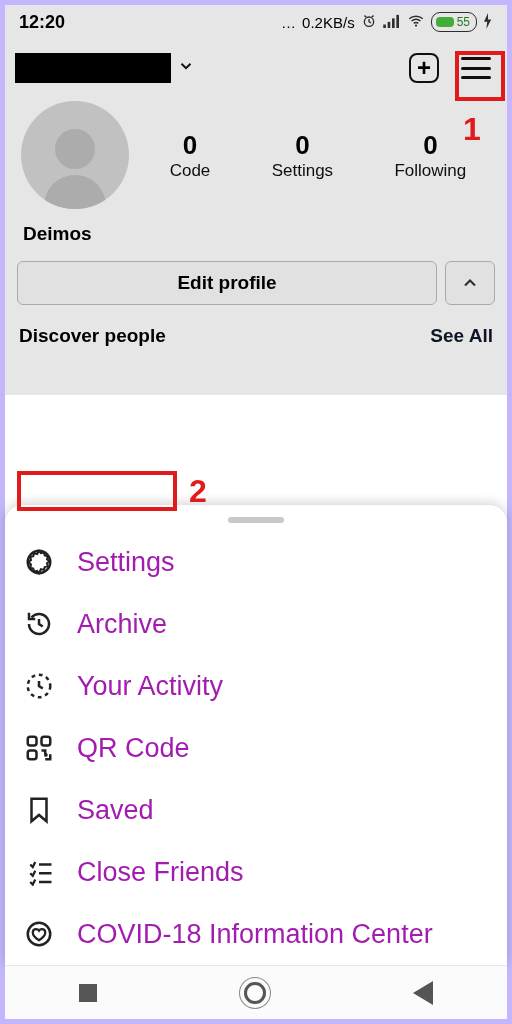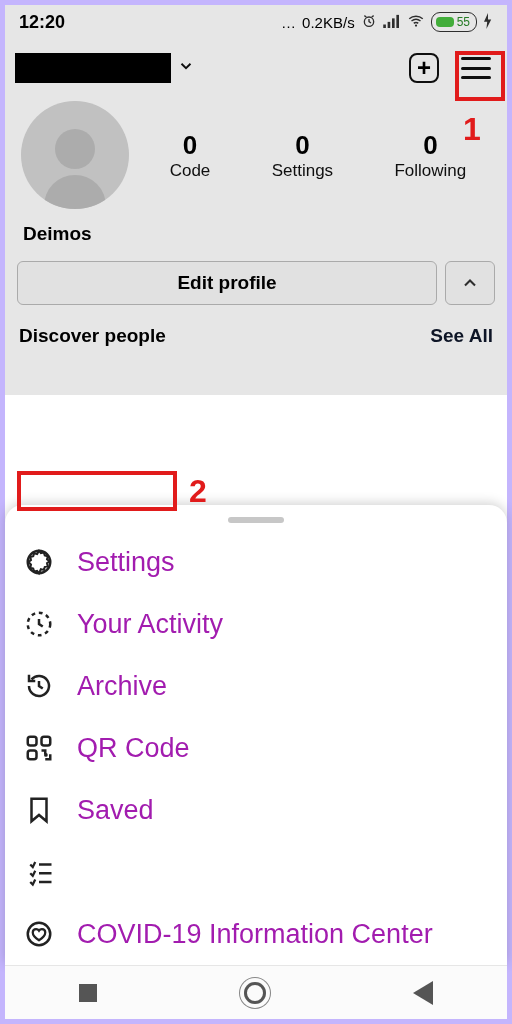--- a/index.html
+++ b/index.html
@@ -164,35 +164,35 @@
           <svg viewBox="0 0 24 24">
               <circle cx="12" cy="12" r="9" fill="none" stroke="#222" stroke-width="2"></circle>
               <path d="M12 3l1.5 2 2.4-.5 .7 2.3 2.3.7-.5 2.4 2 1.5-2 1.5.5 2.4-2.3.7-.7 2.3-2.4-.5L12 21l-1.5-2-2.4.5-.7-2.3-2.3-.7.5-2.4L3.6 12l2-1.5-.5-2.4 2.3-.7.7-2.3 2.4.5z" fill="none" stroke="#222" stroke-width="1.6"></path>
             </svg>
         </span>
         <span>Settings</span>
       </li>
       <li>
         <span class="micon">
           <svg viewBox="0 0 24 24">
-              <circle cx="12" cy="12" r="9" fill="none" stroke="#222" stroke-width="2" stroke-dasharray="3 3"></circle>
-              <path d="M12 8v4l3 2" fill="none" stroke="#222" stroke-width="2"></path>
-            </svg>
-        </span>
-        <span>Your Activity</span>
-      </li>
-      <li>
-        <span class="micon">
-          <svg viewBox="0 0 24 24">
               <path d="M4 12a8 8 0 1 0 2-5.3" fill="none" stroke="#222" stroke-width="2"></path>
               <path d="M4 3v5h5" fill="none" stroke="#222" stroke-width="2"></path>
               <path d="M12 8v4l3 2" fill="none" stroke="#222" stroke-width="2"></path>
             </svg>
         </span>
         <span>Archive</span>
+      </li>
+      <li>
+        <span class="micon">
+          <svg viewBox="0 0 24 24">
+              <circle cx="12" cy="12" r="9" fill="none" stroke="#222" stroke-width="2" stroke-dasharray="3 3"></circle>
+              <path d="M12 8v4l3 2" fill="none" stroke="#222" stroke-width="2"></path>
+            </svg>
+        </span>
+        <span>Your Activity</span>
       </li>
       <li>
         <span class="micon">
           <svg viewBox="0 0 24 24">
               <rect x="3" y="3" width="7" height="7" rx="2" fill="none" stroke="#222" stroke-width="2"></rect>
               <rect x="14" y="3" width="7" height="7" rx="2" fill="none" stroke="#222" stroke-width="2"></rect>
               <rect x="3" y="14" width="7" height="7" rx="2" fill="none" stroke="#222" stroke-width="2"></rect>
               <circle cx="17.5" cy="17.5" r="1.5" fill="#222"></circle>
               <path d="M14 14h3v3" fill="none" stroke="#222" stroke-width="2"></path>
               <path d="M21 17v4h-4" fill="none" stroke="#222" stroke-width="2"></path>
@@ -210,29 +210,30 @@
       </li>
       <li>
         <span class="micon">
           <svg viewBox="0 0 24 24">
               <path d="M5 6l2 2 2-4M5 13l2 2 2-4M5 20l2 2 2-4" fill="none" stroke="#222" stroke-width="1.8"></path>
               <line x1="12" y1="6" x2="22" y2="6" stroke="#222" stroke-width="2"></line>
               <line x1="12" y1="13" x2="22" y2="13" stroke="#222" stroke-width="2"></line>
               <line x1="12" y1="20" x2="22" y2="20" stroke="#222" stroke-width="2"></line>
             </svg>
         </span>
+        <span>Close Friends</span>
       </li>
       <li>
         <span class="micon">
           <svg viewBox="0 0 24 24">
               <circle cx="12" cy="12" r="9" fill="none" stroke="#222" stroke-width="2"></circle>
               <path d="M12 17s-5-3.2-5-6.3C7 9 8.3 8 9.7 8c.9 0 1.8.5 2.3 1.3C12.5 8.5 13.4 8 14.3 8 15.7 8 17 9 17 10.7 17 13.8 12 17 12 17z" fill="none" stroke="#222" stroke-width="1.8"></path>
             </svg>
         </span>
-        <span>COVID-19 Information Center</span>
+        <span>COVID-18 Information Center</span>
       </li>
     </ul>
   </div>
 
   <div class="navbar">
     <div class="sq"></div>
     <div class="circ"></div>
     <div class="tri"></div>
   </div>
 

